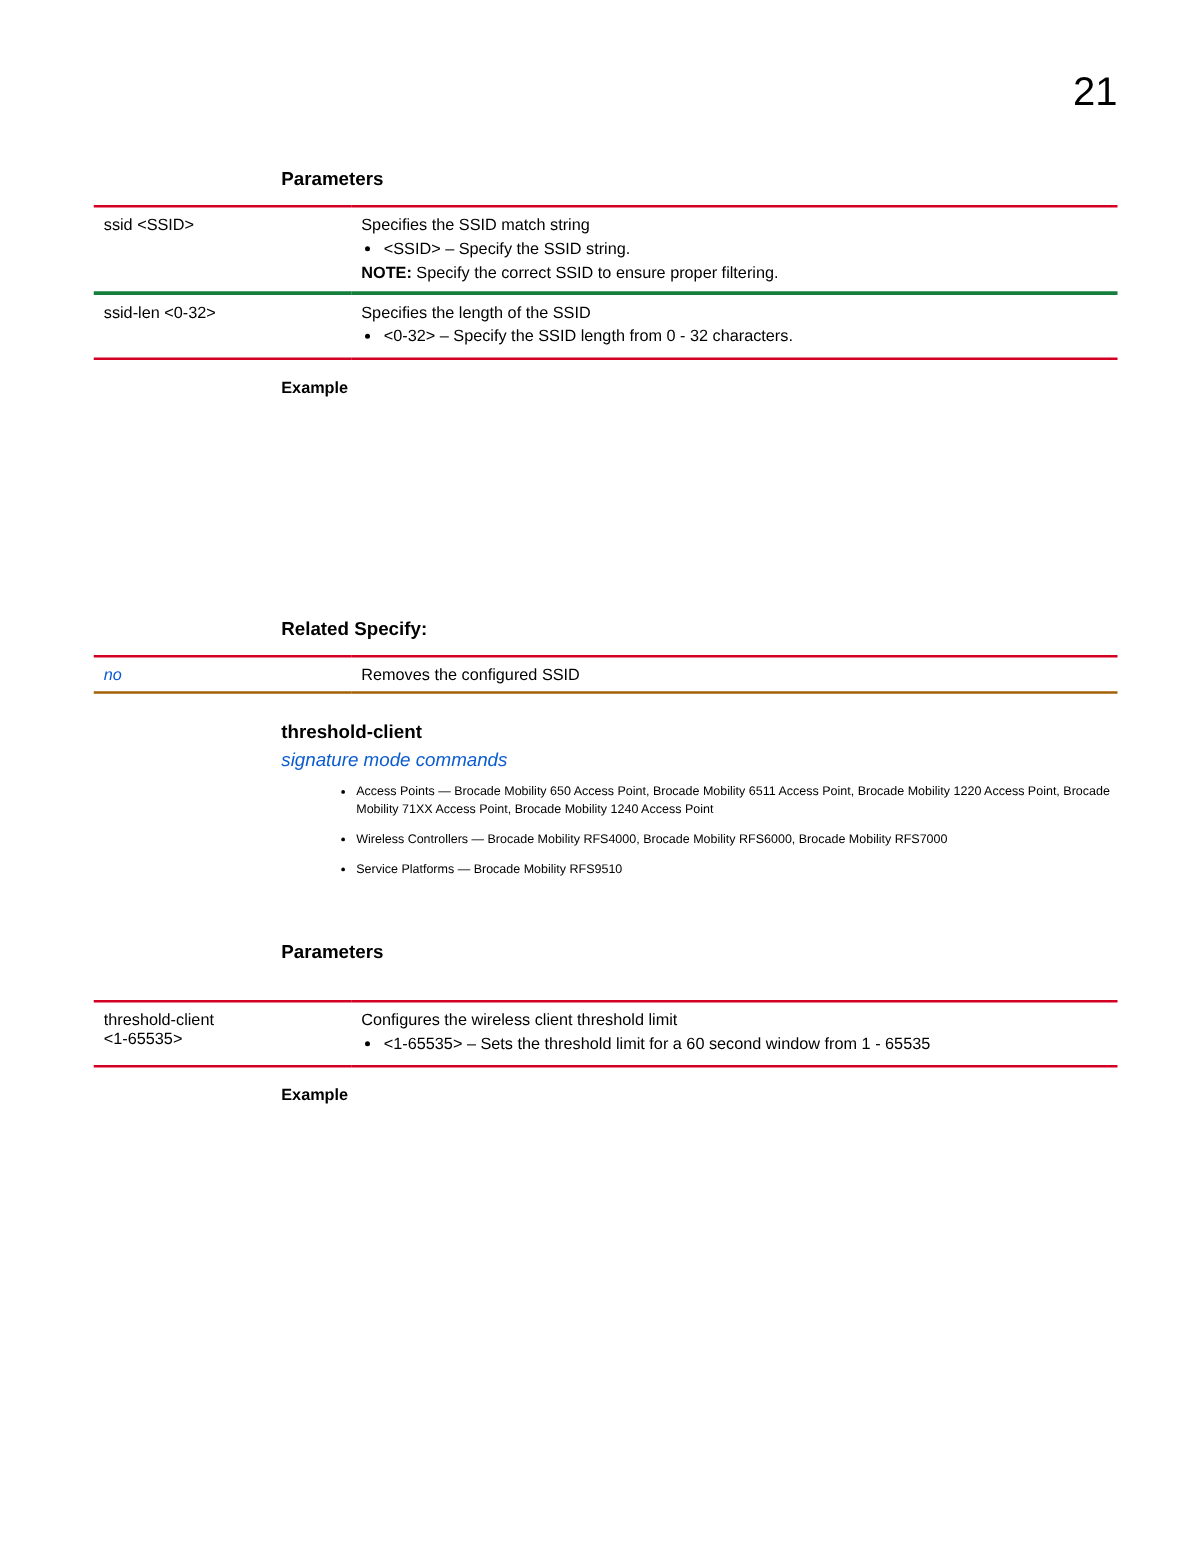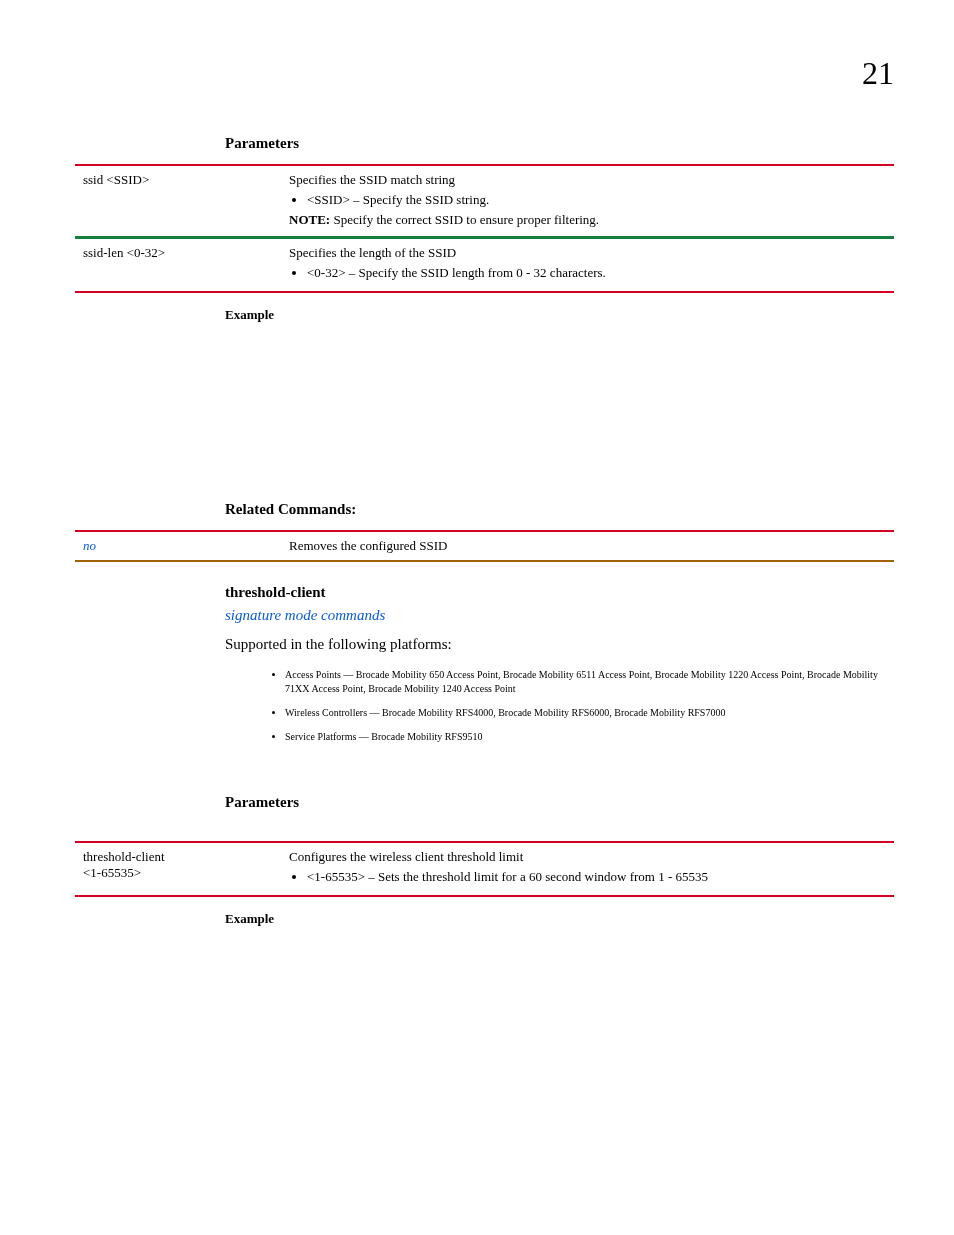--- a/index.html
+++ b/index.html
@@ -8,21 +8,20 @@
     background: #fff;
     font-family: Arial, Helvetica, sans-serif;
     color: #000;
   }
   .page {
     width: 954px;
     height: 1235px;
     position: relative;
     box-sizing: border-box;
     padding: 55px 60px 40px 75px;
-    font-family: Liberation Serif, serif;
   }
   .pgnum {
     position: absolute;
     top: 55px;
     right: 60px;
     font-size: 32px;
     font-weight: 400;
   }
   .content {
     margin-left: 150px;
@@ -156,35 +155,34 @@
         </td>
       </tr>
     </tbody>
       </table>
 
     <div style="height:14px"></div>
     <div class="h-bold-small">Example</div>
 
     <div class="gap-lg"></div>
 
-    <div class="h-bold">Related Commands:</div>
+    <div class="h-bold">Related Specify:</div>
 
     <table class="related-table">
       <tbody>
           <tr>
         <td class="key">no</td>
         <td>Removes the configured SSID</td>
       </tr>
     </tbody>
       </table>
 
     <div class="subhead-narrow">threshold-client</div>
     <div class="subhead">signature mode commands</div>
 
-    <p class="body-text">Supported in the following platforms:</p>
 
     <ul class="platform-list">
       <li>Access Points — Brocade Mobility 650 Access Point, Brocade Mobility 6511 Access Point, Brocade Mobility 1220 Access Point, Brocade Mobility 71XX Access Point, Brocade Mobility 1240 Access Point</li>
       <li>Wireless Controllers — Brocade Mobility RFS4000, Brocade Mobility RFS6000, Brocade Mobility RFS7000</li>
       <li>Service Platforms — Brocade Mobility RFS9510</li>
     </ul>
 
     <div class="gap-md"></div>
     <div class="h-bold">Parameters</div>
     <div style="height:18px"></div>

